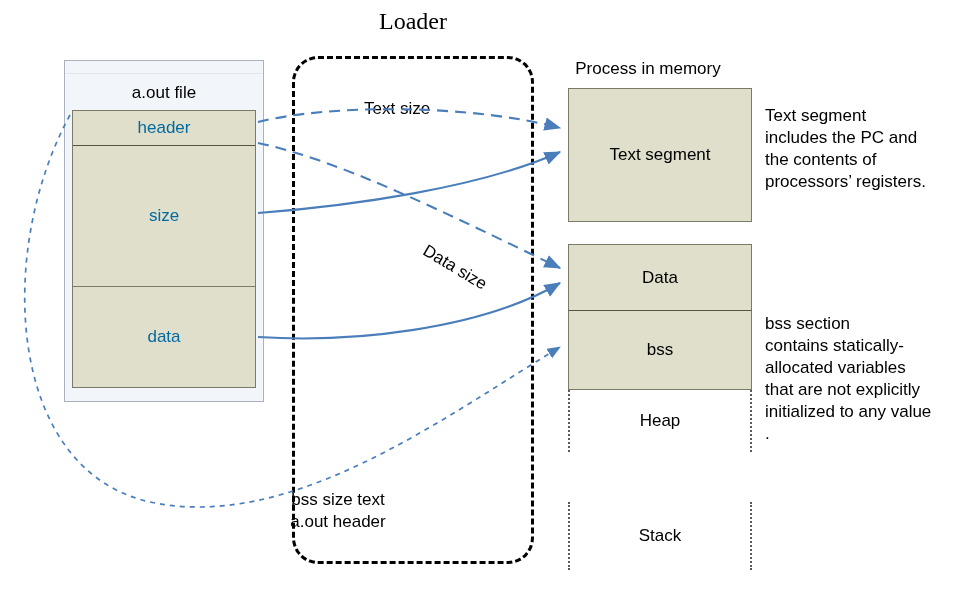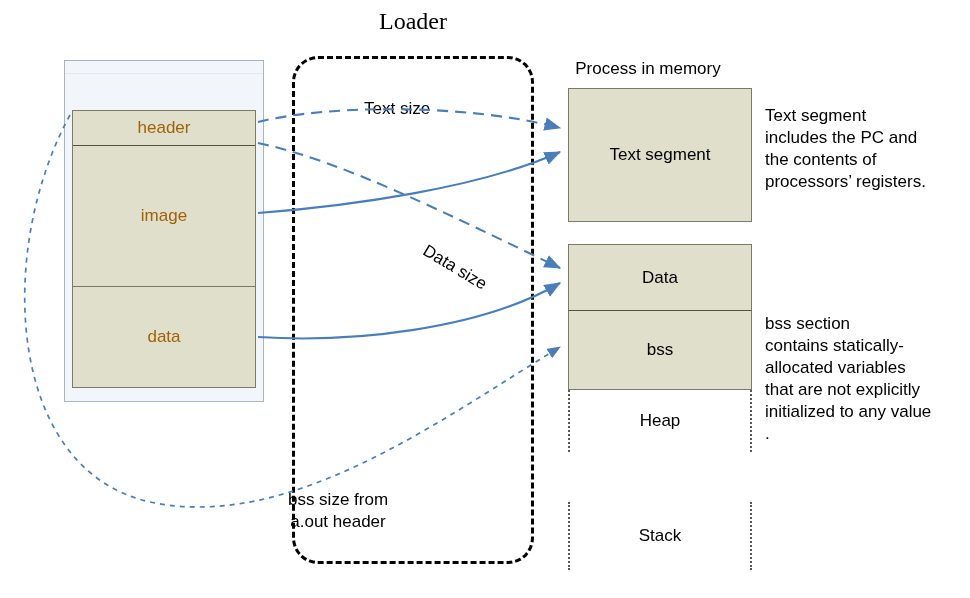--- a/index.html
+++ b/index.html
@@ -49,21 +49,21 @@
   }
   .aout-seg {
     position: absolute;
     left: 0;
     width: 100%;
     box-sizing: border-box;
     display: flex;
     align-items: center;
     justify-content: center;
     font-size: 17px;
-    color: #a16207;
+    color: #0369a1;
   }
   #seg-header { top: 0; height: 35px; border-bottom: 1px solid #55553f; }
   #seg-text   { top: 35px; height: 141px; border-bottom: 1px solid #7a7a66; }
   #seg-data   { top: 176px; height: 100px; }
 
   
   #loader-box {
     position: absolute;
     left: 292px; top: 56px;
     width: 242px; height: 508px;
@@ -143,24 +143,25 @@
 </head>
 <body>
 
 <div id="canvas">
 
 
   <div id="disk-outer">
     <div id="disk-inner-strip"></div>
   </div>
 
+  <div class="lbl center" id="aout-file-label">a.out file</div>
 
   <div id="aout-box">
     <div class="aout-seg" id="seg-header">header</div>
-    <div class="aout-seg" id="seg-text">image</div>
+    <div class="aout-seg" id="seg-text">size</div>
     <div class="aout-seg" id="seg-data">data</div>
   </div>
 
   <div id="loader-title">Loader</div>
   <div id="loader-box"></div>
 
   <div class="lbl center" id="mem-caption">Process in memory</div>
 
   <div class="mem-box" id="mem-text">Text
 segment</div>
@@ -175,21 +176,21 @@
 processors’ registers.</div>
   <div class="lbl" id="note-bss">bss section
 contains statically-
 allocated variables
 that are not explicitly
 initialized to any value
 .</div>
 
   <div class="lbl" id="lbl-text-size">Text size</div>
   <div class="lbl" id="lbl-data-size">Data size</div>
-  <div class="lbl center" id="lbl-bss-size">bss size from
+  <div class="lbl center" id="lbl-bss-size">bss size text
 a.out header</div>
 
   <svg id="wires" viewBox="0 0 970 598" xmlns="http://www.w3.org/2000/svg">
     <defs>
       <marker id="ah" markerWidth="9" markerHeight="9" refX="7.4" refY="3.2" orient="auto" markerUnits="strokeWidth">
         <path d="M0,0 L8,3.2 L0,6.4 z" fill="#4a7ebb"></path>
       </marker>
     </defs>
 
     <path d="M258,122 C330,104 470,104 560,128" fill="none" stroke="#4a7ebb" stroke-width="2.1" stroke-dasharray="11,7" marker-end="url(#ah)"></path>

